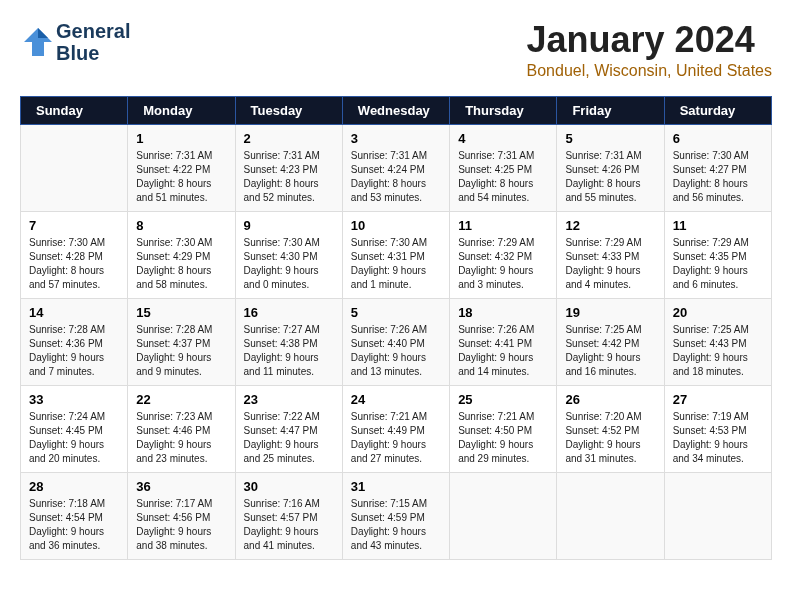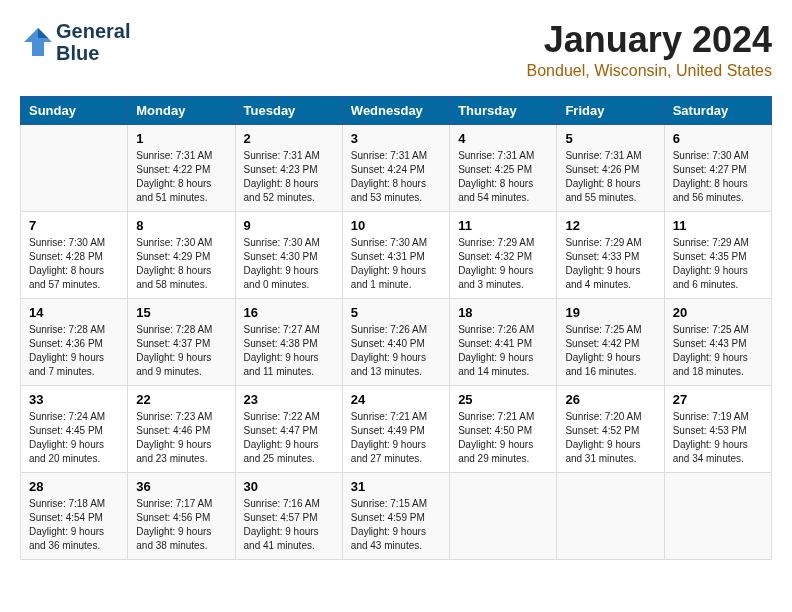--- a/index.html
+++ b/index.html
@@ -24,42 +24,41 @@
       font-size: 20px;
       font-weight: bold;
       color: #1a3a5c;
       line-height: 1.1;
     }
     .logo-icon {
       width: 36px;
       height: 36px;
     }
     .title-block {
-      text-align: right;
     }
     .month-title {
       font-size: 36px;
       font-weight: bold;
       color: #222;
       line-height: 1.1;
     }
     .location {
       font-size: 16px;
       color: #a16207;
       margin-top: 2px;
     }
     table {
       width: 100%;
       border-collapse: collapse;
       font-size: 11px;
     }
     thead tr th {
-      background: #0369a1;
+      background: #0f172a;
       color: #fff;
-      padding: 6px 8px;
+      padding: 6px 15px;
       text-align: left;
       font-size: 13px;
       font-weight: bold;
       border: 1px solid #2a55a0;
     }
     tbody tr {
       border-bottom: 1px solid #ccc;
     }
     tbody tr:nth-child(odd) {
       background: #f9f9f9;

